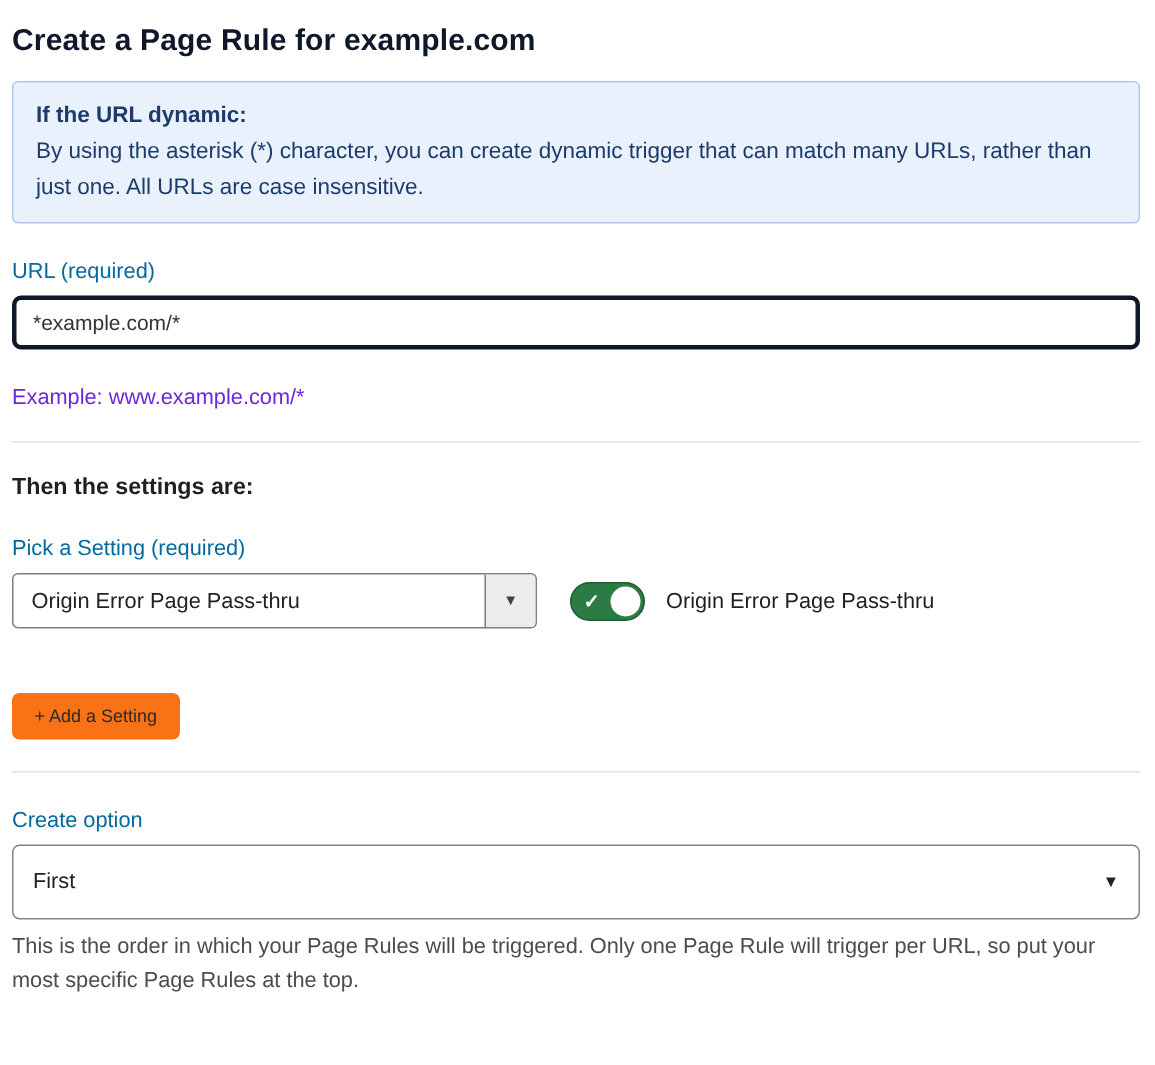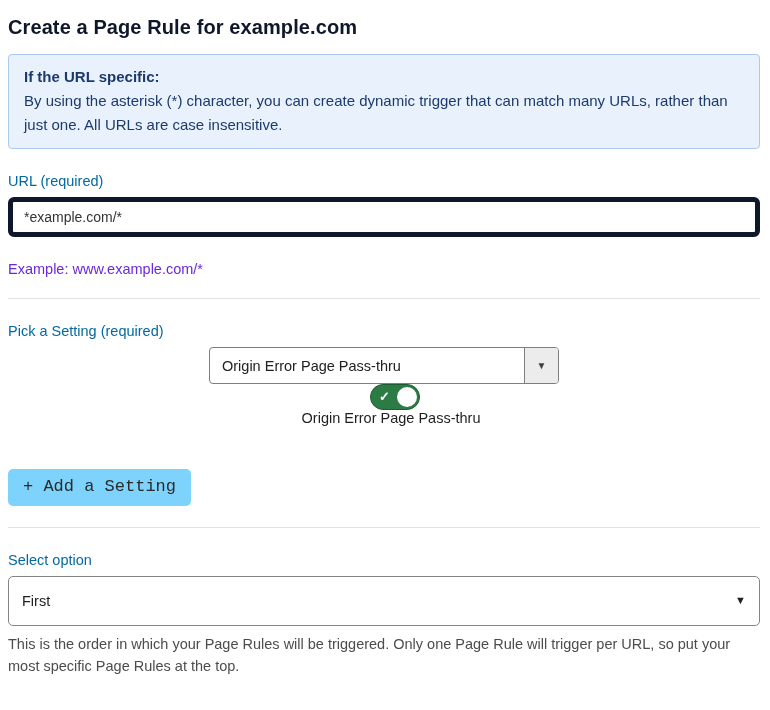--- a/index.html
+++ b/index.html
@@ -29,31 +29,31 @@
   .info-box .info-heading { font-weight:bold; }
   .info-box a.info-link {
     color:var(--link-blue); text-decoration:underline; cursor:pointer;
   }
 
   .field-label { margin-top:24px; font-size:14.5px; color:#0369a1; }
 
   .text-input {
     display:block; width:752px; height:32px;
     margin-top:8px; padding:15px 11px;
-    border:5px solid #0f172a; border-radius:6px;
+    border:3px solid #0f172a; border-radius:6px;
     font-family:"Liberation Sans", sans-serif;
     font-size:14px; color:#333; background:#fff;
   }
   .helper-text { margin-top:24px; font-size:14.5px; color:#6d28d9; }
 
   .divider { margin-top:21px; border:none; border-top:1px solid #e2e2e2; height:0; }
 
   .section-heading { margin-top:21px; font-size:15.5px; font-weight:bold; color:#1f2023; }
 
-  .setting-row { margin-top:8px; display:flex; align-items:center;flex-direction:column; }
+  .setting-row { margin-top:8px; display:flex; align-items:center; }
 
   .picker {
     width:350px; height:37px;
     border:1px solid #7e7e7e; border-radius:4px;
     display:flex; overflow:hidden; background:#fff; cursor:pointer;
   }
   .picker-value {
     flex:1; display:flex; align-items:center;
     padding:0 12px; font-size:14.5px; color:#222; white-space:nowrap;
   }
@@ -75,23 +75,23 @@
     color:#fff; font-size:13px; font-weight:bold; line-height:1;
   }
   .toggle-knob {
     position:absolute; right:2px; top:2px;
     width:20px; height:20px; border-radius:50%; background:#fff;
   }
   .toggle-label { margin-left:14px; font-size:14.5px; color:#1f1f1f; }
 
   .btn {
     display:inline-block; border:none; cursor:pointer;
-    font-family:Liberation Mono, monospace;
-    font-size:17px; color:#2a2a2a;
-    background:#7dd3fc; border-radius:5px;
+    font-family:Liberation Sans, sans-serif;
+    font-size:12px; color:#2a2a2a;
+    background:#f97316; border-radius:5px;
     padding:8px 16px; line-height:1.1;
   }
   .add-setting-btn { margin-top:43px; padding:9px 15px; }
 
   .select-box {
     margin-top:8px; width:752px; height:50px;
     border:1px solid #848484; border-radius:5px; background:#fff;
     display:flex; align-items:center; justify-content:space-between;
     padding:0 13px; cursor:pointer;
   }
@@ -104,30 +104,31 @@
   }
 </style>
 </head>
 <body>
 
 <div class="container">
 
   <h1 class="page-title">Create a Page Rule for example.com</h1>
 
   <div class="info-box">
-    <div class="info-heading">If the URL specific:</div>
+    <div class="info-heading">If the URL dynamic:</div>
     <div class="info-body">By using the asterisk (*) character, you can create dynamic trigger that can match many URLs, rather than just one. All URLs are case insensitive.</div>
   </div>
 
   <div class="field-label">URL (required)</div>
   <input class="text-input" type="text" value="*example.com/*" style="">
   <div class="helper-text">Example: www.example.com/*</div>
 
   <hr class="divider">
 
+  <div class="section-heading">Then the settings are:</div>
 
   <div class="field-label">Pick a Setting (required)</div>
 
   <div class="setting-row">
     <div class="picker">
       <div class="picker-value">Origin Error Page Pass-thru</div>
       <div class="picker-arrow-seg">
         <span class="caret">▼</span>
       </div>
     </div>
@@ -136,21 +137,21 @@
       <span class="toggle-knob"></span>
     </div>
     <div class="toggle-label">Origin Error Page Pass-thru</div>
   </div>
 
   <button class="btn add-setting-btn">+ Add a Setting</button>
 
   <hr class="divider">
 
 
-  <div class="field-label">Select option</div>
+  <div class="field-label">Create option</div>
 
   <div class="select-box">
     <span class="select-value">First</span>
     <span class="caret">▼</span>
   </div>
 
   <div class="order-helper">This is the order in which your Page Rules will be triggered. Only one Page Rule will trigger per URL, so put your most specific Page Rules at the top.</div>
 
   
 

